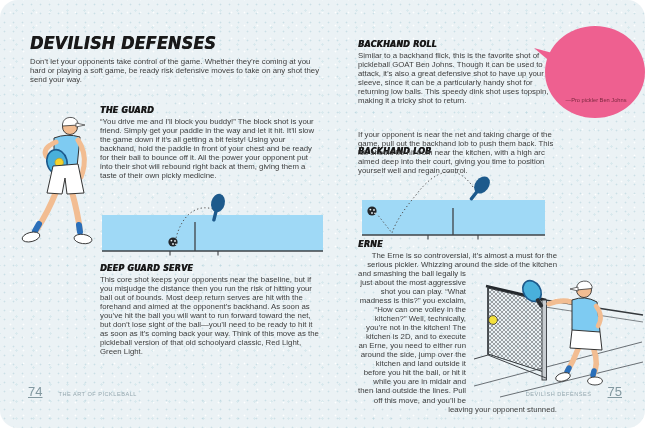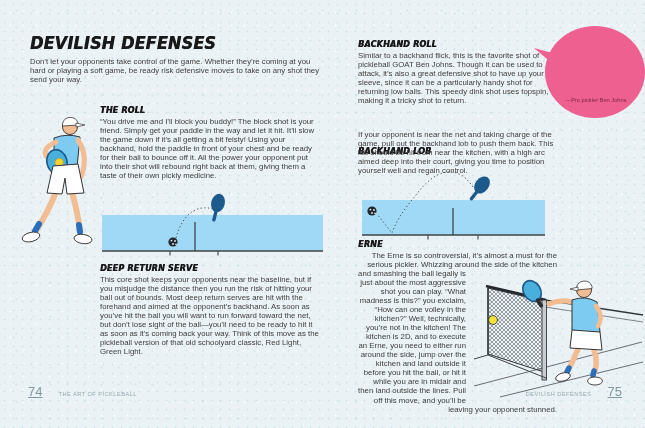--- a/index.html
+++ b/index.html
@@ -6,20 +6,21 @@
   .spread{
     position:relative;width:645px;height:428px;overflow:hidden;
     background-color:#ebf2f5;
     background-image:
       radial-gradient(circle, rgba(166,201,212,0.45) 0.8px, transparent 1.1px),
       radial-gradient(circle, rgba(255,255,255,0.9) 0.8px, transparent 1.1px),
       radial-gradient(circle, rgba(186,216,226,0.35) 1px, transparent 1.3px);
     background-size:9px 9px,13px 13px,17px 17px;
     background-position:0 0,4px 6px,8px 2px;
     font-family:"Liberation Sans",sans-serif;
+    border-radius:18px;
   }
   .abs{position:absolute;}
   .display{
     font-family:"DejaVu Sans",sans-serif;font-weight:bold;font-style:italic;
     color:#191919;letter-spacing:0.2px;text-shadow:0.5px 0 0 #191919;
     white-space:nowrap;
   }
   .page-title{font-size:16px;transform:scaleY(1.08);transform-origin:left top;}
   .sec-head{font-size:8px;}
   .body-text{font-size:7.8px;line-height:1.16;color:#3d3d3d;text-align:left;}
@@ -66,21 +67,21 @@
 
     <g transform="translate(47,58) rotate(-15)">
       <rect x="-2" y="10" width="4" height="9" rx="1.5" fill="#1d5a8c"></rect>
       <ellipse rx="10" ry="12.5" fill="#49b0db" stroke="#1d5a8c" stroke-width="1.6"></ellipse>
       <circle cx="2" cy="1" r="4.2" fill="#f5d32c" stroke="#b89a1e" stroke-width="0.6"></circle>
     </g>
 
     <path d="M43,62 L68,60 L74,89 L57,90 L55,74 L52,90 L37,89 Z" fill="#ffffff" stroke="#333" stroke-width="1"></path>
   </svg>
 
-  <div class="abs display sec-head" style="left:100px;top:106px;">THE ROLL</div>
+  <div class="abs display sec-head" style="left:100px;top:106px;">THE GUARD</div>
   <div class="abs body-text" style="left:100px;top:117px;width:219px;">“You drive me and I’ll block you buddy!” The block shot is your friend. Simply get your paddle in the way and let it hit. It’ll slow the game down if it’s all getting a bit feisty! Using your backhand, hold the paddle in front of your chest and be ready for their ball to bounce off it. All the power your opponent put into their shot will rebound right back at them, giving them a taste of their own pickly medicine.</div>
 
   <svg class="abs" style="left:95px;top:192px;" width="235" height="68" viewBox="0 0 235 68">
     <rect x="7" y="23" width="221" height="36" fill="#9fd9f6"></rect>
     <line x1="7" y1="59" x2="228" y2="59" stroke="#3f4347" stroke-width="1.6"></line>
     <line x1="100" y1="30" x2="100" y2="59" stroke="#3f4347" stroke-width="1.3"></line>
     <line x1="75" y1="59" x2="75" y2="63.5" stroke="#3f4347" stroke-width="1.1"></line>
     <line x1="123" y1="59" x2="123" y2="63.5" stroke="#3f4347" stroke-width="1.1"></line>
     <path d="M81,46 C87,23 101,12 118,17" stroke="#555" stroke-width="1" fill="none" stroke-dasharray="1.3 2.4"></path>
     <g>
@@ -89,21 +90,21 @@
       <circle cx="80" cy="49" r="0.9" fill="#e9f2f5"></circle>
       <circle cx="78" cy="52" r="0.9" fill="#e9f2f5"></circle>
       <circle cx="81" cy="52.4" r="0.8" fill="#e9f2f5"></circle>
     </g>
     <g transform="translate(123,11) rotate(14)">
       <rect x="-1.6" y="7" width="3.4" height="12" rx="1.4" fill="#1d5a8c"></rect>
       <ellipse rx="6.8" ry="9.4" fill="#1d5a8c"></ellipse>
     </g>
   </svg>
 
-  <div class="abs display sec-head" style="left:100px;top:264px;">DEEP RETURN SERVE</div>
+  <div class="abs display sec-head" style="left:100px;top:264px;">DEEP GUARD SERVE</div>
   <div class="abs body-text" style="left:100px;top:275px;width:222px;">This core shot keeps your opponents near the baseline, but if you misjudge the distance then you run the risk of hitting your ball out of bounds. Most deep return serves are hit with the forehand and aimed at the opponent’s backhand. As soon as you’ve hit the ball you will want to run forward toward the net, but don’t lose sight of the ball—you’ll need to be ready to hit it as soon as it’s coming back your way. Think of this move as the pickleball version of that old schoolyard classic, Red Light, Green Light.</div>
 
   <div class="abs footer" style="left:28px;top:384px;">
     <span class="pagenum">74</span>
     <span style="display:inline-block;width:12px;"></span>
     <span>THE ART OF PICKLEBALL</span>
   </div>
 
   <div class="abs display sec-head" style="left:358px;top:40px;">BACKHAND ROLL</div>
   <div class="abs body-text" style="left:358px;top:51px;width:191px;">Similar to a backhand flick, this is the favorite shot of pickleball GOAT Ben Johns. Though it can be used to attack, it’s also a great defensive shot to have up your sleeve, since it can be a particularly handy shot for returning low balls. This speedy dink shot uses topspin, making it a tricky shot to return.</div>

